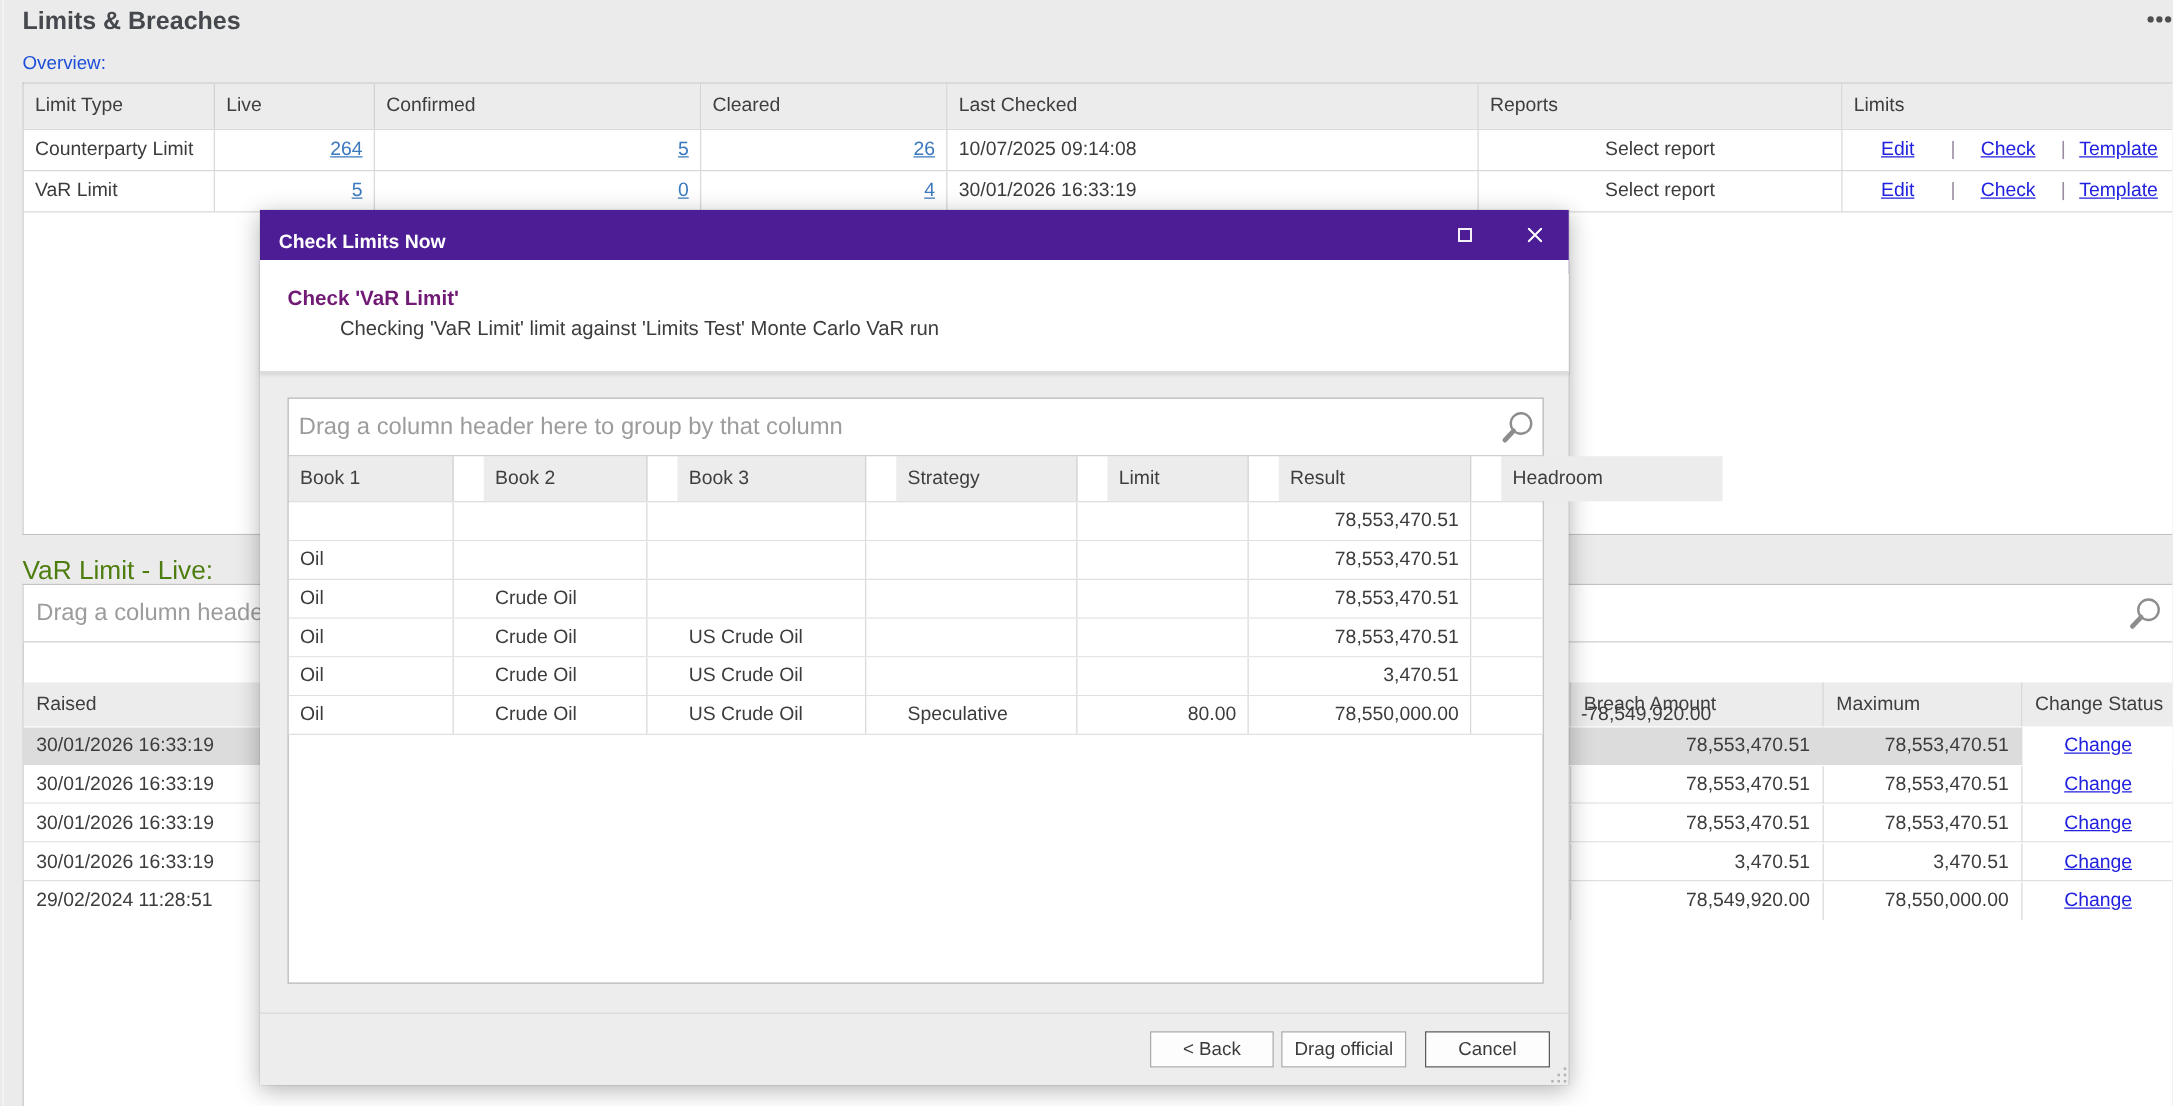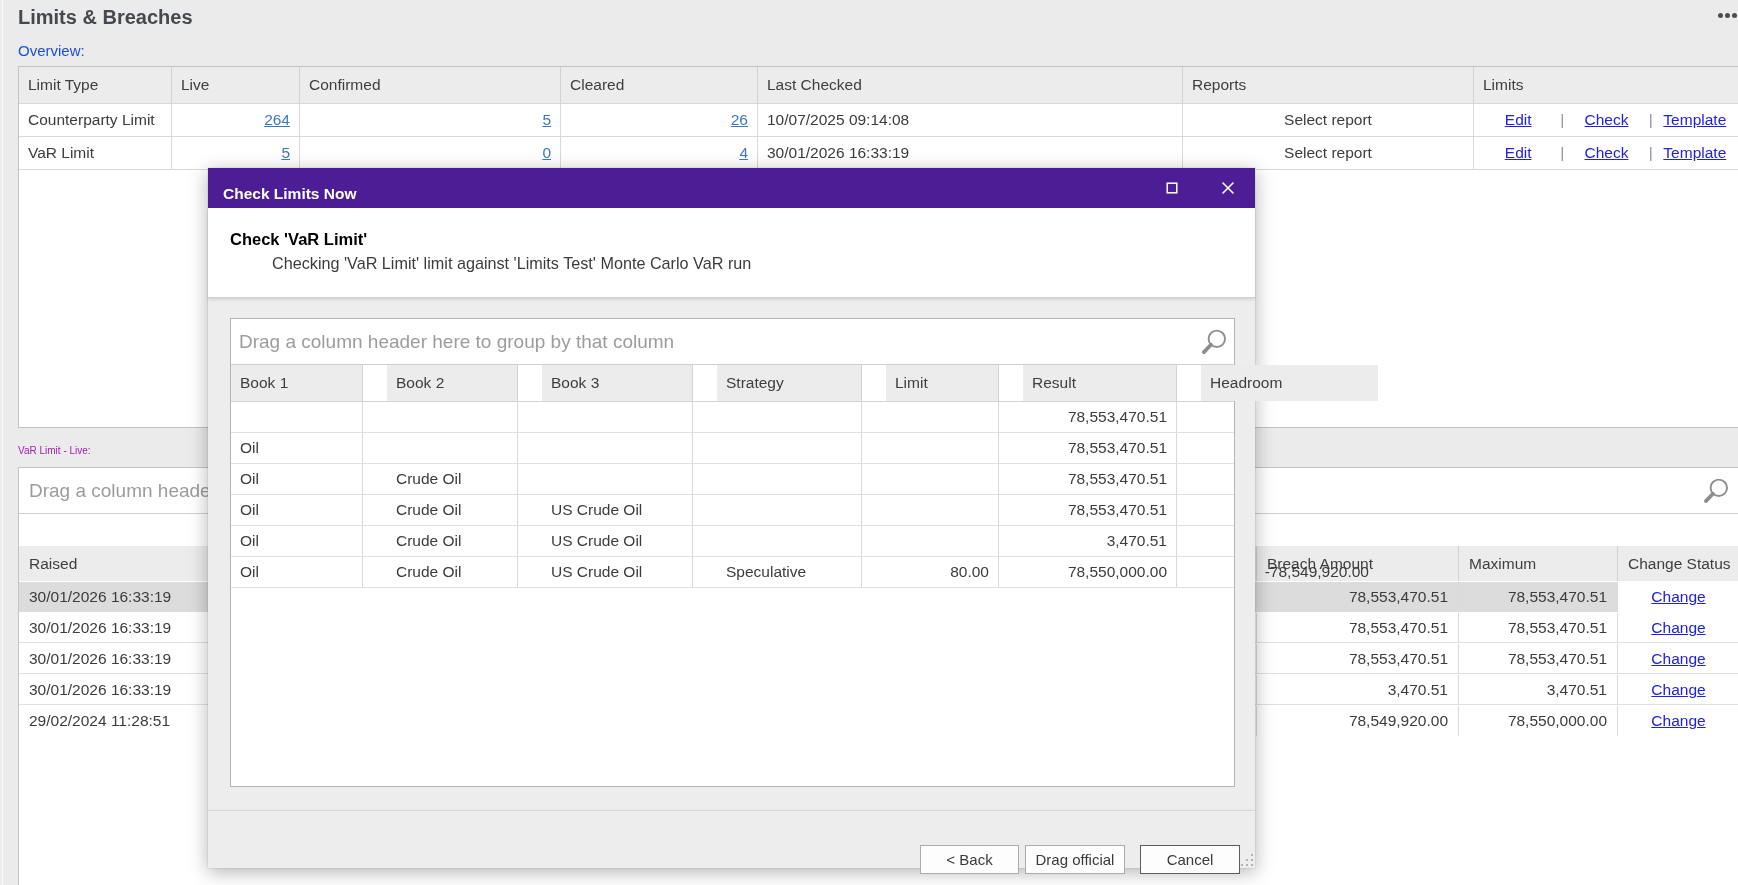--- a/index.html
+++ b/index.html
@@ -35,21 +35,21 @@
   .toptable .cell:last-child { border-right:none; }
   .c0{width:153px;} .c1{width:128px;} .c2{width:261px;} .c3{width:197px;} .c4{width:425px;} .c5{width:291px;} .c6{width:265px;}
   .num-right { justify-content:flex-end; }
   .center { justify-content:center; }
   .toptable .filler { height:258px; background:#fff; border-top:1px solid #d9d9d9; }
   .limits-actions { display:flex; height:100%; align-items:center; padding:0 !important; }
   .limits-actions .seg { flex:1 1 0; display:flex; justify-content:center; align-items:center; height:100%; }
   .limits-actions .pipe { flex:none; width:0; display:flex; justify-content:center; align-items:center; color:#9b8ba0; }
 
   
-  .varlive-label { left:18px; top:445px; font-size:10px; color:#a21caf; }
+  .varlive-label { left:18px; top:445px; font-size:21px; color:#4d7c0f; }
   .lowergrid { left:18px; top:467px; width:1720px; height:430px; border:1px solid #c3c3c3; border-right:none; background:#fff; }
   .lowergrid .grouprow { height:46px; background:#fff; border-bottom:1px solid #cfcfcf; position:relative; display:flex; align-items:center; }
   .group-hint { color:#9c9c9c; font-size:19px; padding-left:10px; }
   .search-icon { position:absolute; right:9px; top:10px; }
   .lowergrid .row { display:flex; }
   .lowergrid .hrow { height:36px; border-bottom:1px solid #d4d4d4; }
   .lowergrid .drow { height:31px; border-bottom:1px solid #e0e0e0; background:#fff; }
   .lowergrid .cell { flex:none; display:flex; align-items:center; padding:0 10px; border-right:1px solid #d9d9d9; height:100%;margin-top:32px; }
   .lowergrid .hrow .cell { border-right:1px solid #d2d2d2; background:#ececec; }
   .g0{width:282px;} .g1{width:956px;} .g2{width:202px;} .g3{width:159px;} .g4{width:121px; border-right:none !important;}
@@ -58,36 +58,36 @@
 
   
   .modal { left:208px; top:168px; width:1047px; height:700px; background:#ededed;
            box-shadow:0 4px 18px rgba(0,0,0,0.30), 0 0 1px rgba(0,0,0,0.28); }
   .titlebar { position:absolute; left:0; top:0; right:0; height:51px; background:#4c1d95; display:flex; align-items:center; }
   .titlebar-text { color:#fff; font-weight:bold; font-size:15.5px; padding-left:15px; }
   .tb-btn { position:absolute; top:0; width:46px; height:40px; display:flex; align-items:center; justify-content:center; cursor:pointer; }
   .tb-max { right:60px; }
   .tb-close { right:4px; }
   .dlg-header { position:absolute; left:0; top:40px; right:0; height:90px; background:#fff; border-bottom:1px solid #cfcfcf; box-shadow:0 2px 3px rgba(0,0,0,0.10); }
-  .dlg-heading { position:absolute; left:22px; top:22px; font-weight:bold; font-size:16.5px; color:#000000; }
+  .dlg-heading { position:absolute; left:22px; top:22px; font-weight:bold; font-size:16.5px; color:#701a75; }
   .dlg-subheading { position:absolute; left:64px; top:46px; font-size:16.2px; color:#3c3c3c; }
   .dlg-panel { position:absolute; left:22px; top:150px; width:1005px; height:469px; background:#fff; border:1px solid #b4b4b4; }
   .dlg-panel .grouprow { height:46px; position:relative; display:flex; align-items:center; border-bottom:1px solid #cfcfcf; }
   .dlg-panel .group-hint { padding-left:8px; }
   .dlg-panel .search-icon { right:7px; top:10px; }
   .dlg-panel .row { display:flex;gap:24px; }
   .dlg-panel .hrow { height:37px; border-bottom:1px solid #d4d4d4; }
   .dlg-panel .drow { height:31px; border-bottom:1px solid #e0e0e0; background:#fff; }
   .dlg-panel .cell { flex:none; display:flex; align-items:center; padding:0 9px; border-right:1px solid #d9d9d9; height:100%; }
   .dlg-panel .hrow .cell { border-right:1px solid #d2d2d2; background:#ececec; }
   .m0{width:132px;} .m1{width:131px;} .m2{width:151px;} .m3{width:145px;} .m4{width:113px;} .m5{width:154px;} .m6{width:177px; border-right:none !important;}
   .dlg-footer-line { position:absolute; left:0; right:0; top:642px; height:1px; background:#d7d7d7; }
   .dlg-btn { position:absolute; top:657px; height:29px; background:#fdfdfd; border:1px solid #ababab;
              font-family:"Liberation Sans", sans-serif; font-size:15px; color:#3b3b3b; cursor:pointer;
-             display:flex; align-items:center; justify-content:center;margin-top:20px; }
+             display:flex; align-items:center; justify-content:center; }
   .btn-back { left:712px; width:99px; }
   .btn-make { left:817px; width:100px; }
   .btn-cancel { left:932px; width:100px; border:1px solid #5c5c5c; }
   .resize-grip { position:absolute; right:1px; bottom:2px; width:14px; height:14px; }
   .resize-grip i { position:absolute; width:2px; height:2px; background:#b2b2b2; }
 </style>
 </head>
 <body>
 
 <div class="abs" style="left:2px; top:0; width:1px; height:885px; background:#f8f8f8;"></div>

